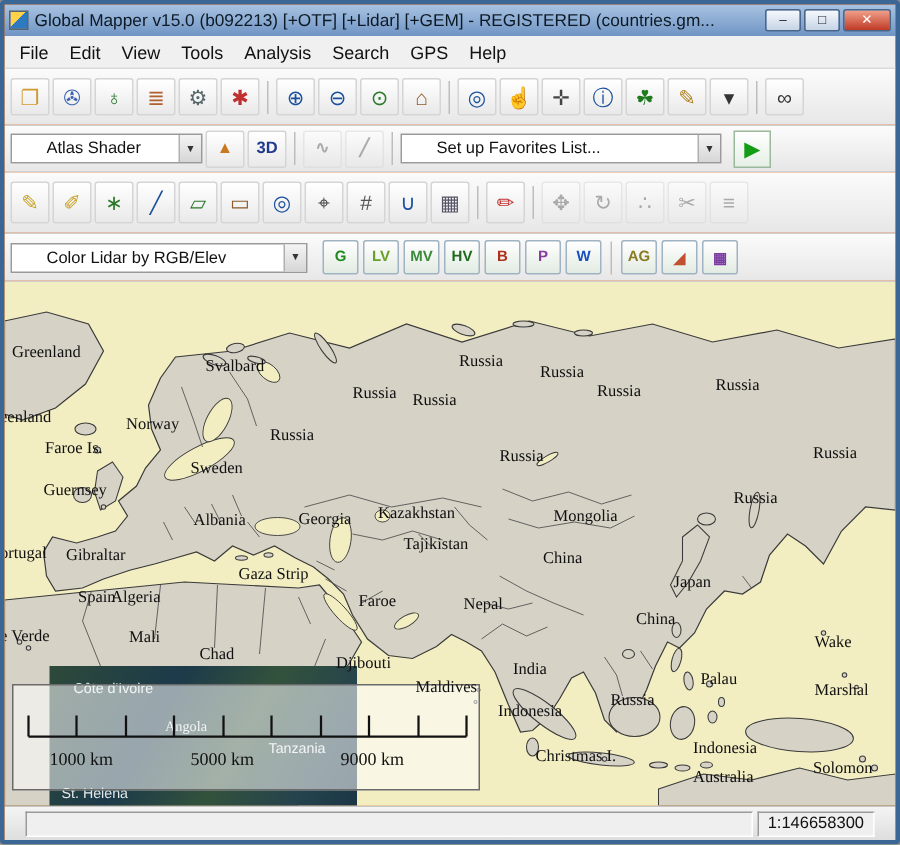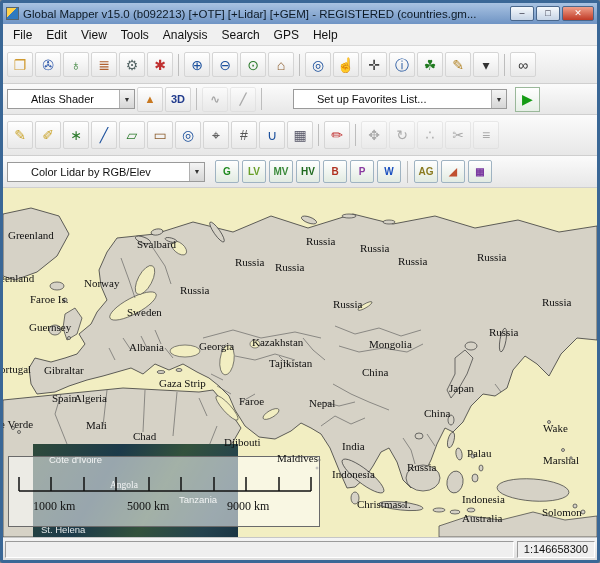--- a/index.html
+++ b/index.html
@@ -65,21 +65,21 @@
   .imagery{position:absolute;left:30px;top:256px;width:205px;height:94px;
     background:linear-gradient(120deg,#2e4a3a,#1c3a4a 35%,#33523c 60%,#24424e 85%,#1b3544);}
   .img-label{position:absolute;font-size:9.5px;color:rgba(255,255,255,.88);
     white-space:nowrap;font-family:"Liberation Sans",sans-serif;}
   .scalebox{position:absolute;left:5px;top:268px;width:312px;height:71px;
     background:rgba(255,255,255,.55);border:1px solid #6a6a6a;}
   .scalebox .slabel{position:absolute;top:42px;font-family:"Liberation Serif",serif;
     font-size:12px;color:#111;}
   
   .statusbar{height:23px;flex:0 0 23px;background:linear-gradient(#f4f4f4,#dedede);
-    border-top:1px solid #c6c6c6;display:flex;align-items:center;gap:3px;padding:2px 2px;}
+    border-top:1px solid #c6c6c6;display:flex;align-items:center;gap:3px;padding:2px 14px;}
   .scell{height:17px;border:1px solid;border-color:#9a9a9a #ffffff #ffffff #9a9a9a;
     background:#efefef;font-size:11px;display:flex;align-items:center;
     padding:0 6px;color:#111;white-space:nowrap;overflow:hidden;}
   .scell.grow{flex:1;}
   .scell.coords{width:160px;flex:0 0 160px;}
 </style>
 </head>
 <body>
 
 <div class="window">
@@ -182,21 +182,21 @@
         </div>
         <div class="sep"></div>
         <div class="tbtn disabled">
           <span class="glyph" style="font-size: 11px; font-weight: bold; color: rgb(85, 85, 85);">∿</span>
         </div>
         <div class="tbtn disabled">
           <span class="glyph" style="font-size: 11px; font-weight: bold; color: rgb(85, 85, 85);">╱</span>
         </div>
         <div class="sep"></div>
       </div>
-    <div class="combo combo-fav" style="margin-left:26px;">
+    <div class="combo combo-fav" style="">
       <span class="val">Set up Favorites List...</span>
       <span class="arrow">▼</span>
     </div>
     <div class="play-btn">▶</div>
   </div>
 
   <div class="toolbar tb3">
 
   <div class="tbtn" style="height:28px;">
         <span class="glyph" style="color: rgb(201, 162, 39);">✎</span>

